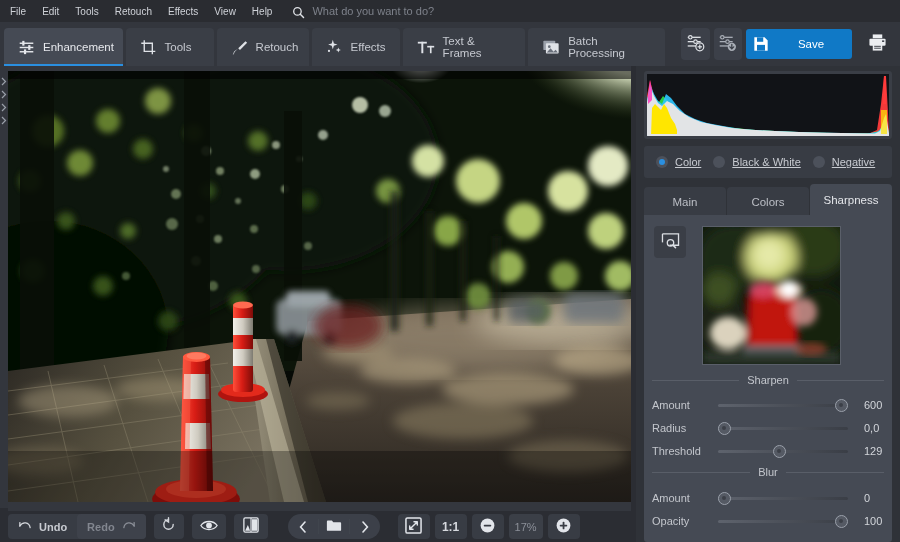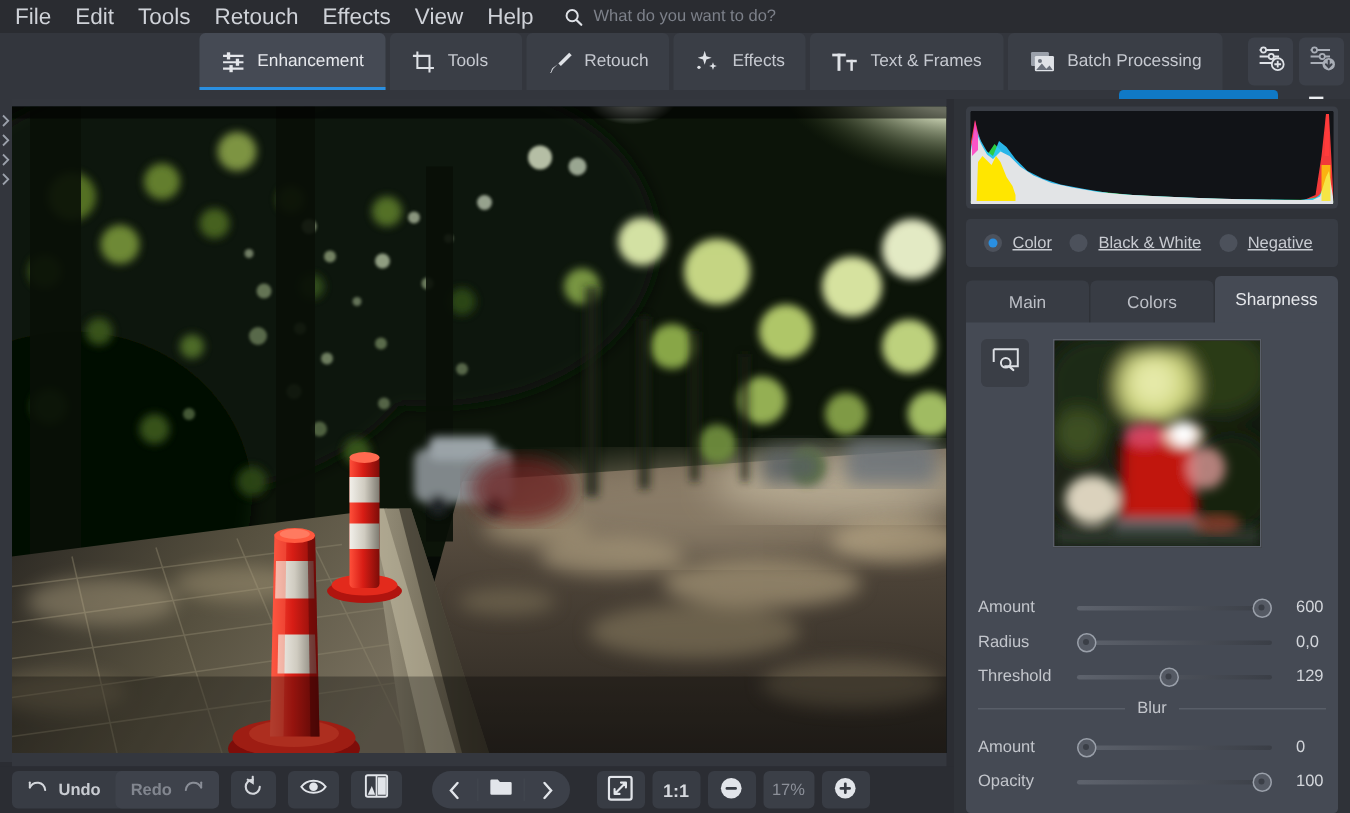--- a/index.html
+++ b/index.html
@@ -11,32 +11,32 @@
     -webkit-font-smoothing:antialiased;
   }
   .app{position:relative;width:900px;height:542px;}
 
   
   .menubar{
     position:absolute;left:0;top:0;width:900px;height:22px;
     background:#2a2c31;display:flex;align-items:center;
   }
   .menu-item{
-    font-size:15px;color:#cfd2d8;padding:0 8px;height:22px;
+    font-size:10px;color:#cfd2d8;padding:0 8px;height:22px;
     display:flex;align-items:center;cursor:default;
   }
   .menu-item:first-child{padding-left:10px;}
   .search-wrap{display:flex;align-items:center;margin-left:12px;gap:7px;}
   .search-ico{width:13px;height:13px;display:block;}
   .search-ph{font-size:11px;color:#7d818a;}
 
   
   .toolbar{
     position:absolute;left:0;top:22px;width:900px;height:44px;
-    background:#33363d;display:flex;align-items:flex-end;flex-direction:column;
+    background:#33363d;display:flex;
   }
   .tabs{display:flex;align-items:flex-end;height:44px;padding-left:4px;}
   .tab{
     position:relative;height:38px;min-width:60px;margin-right:3px;
     display:flex;align-items:center;gap:8px;padding:0 14px;
     border-radius:4px 4px 0 0;background:#3a3e46;
     font-size:11.5px;color:#c6c9d0;cursor:default;
   }
   .tab.active{background:#454a54;color:#e7e9ed;}
   .tab.active:after{
@@ -747,20 +747,25 @@
             <circle cx="86" cy="62" r="8" fill="#ffffff"></circle>
             <ellipse cx="101" cy="85" rx="13" ry="14" fill="#e8a0a0" opacity="0.75"></ellipse>
             <ellipse cx="25" cy="106" rx="18" ry="16" fill="#efe5cf" opacity="0.9"></ellipse>
             <rect x="40" y="118" width="58" height="12" fill="#6e7a80" opacity="0.8"></rect>
             <rect x="0" y="124" width="137" height="13" fill="#2e3a30" opacity="0.85"></rect>
           </g>
           <ellipse cx="108" cy="122" rx="16" ry="7" fill="#c14a38" opacity="0.55" filter="url(#pb2)"></ellipse>
         </svg>
       </div>
 
+      <div class="section-div" style="top:159px">
+        <span class="ln"></span>
+        <span class="tx">Sharpen</span>
+        <span class="ln"></span>
+      </div>
 
       <div class="slider-row" style="top:179px">
         <span class="sl-label">Amount</span>
         <span class="sl-track-wrap">
           <span class="sl-track"></span>
           <span class="sl-knob" style="left:117px"></span>
         </span>
         <span class="sl-val">600</span>
       </div>
 

